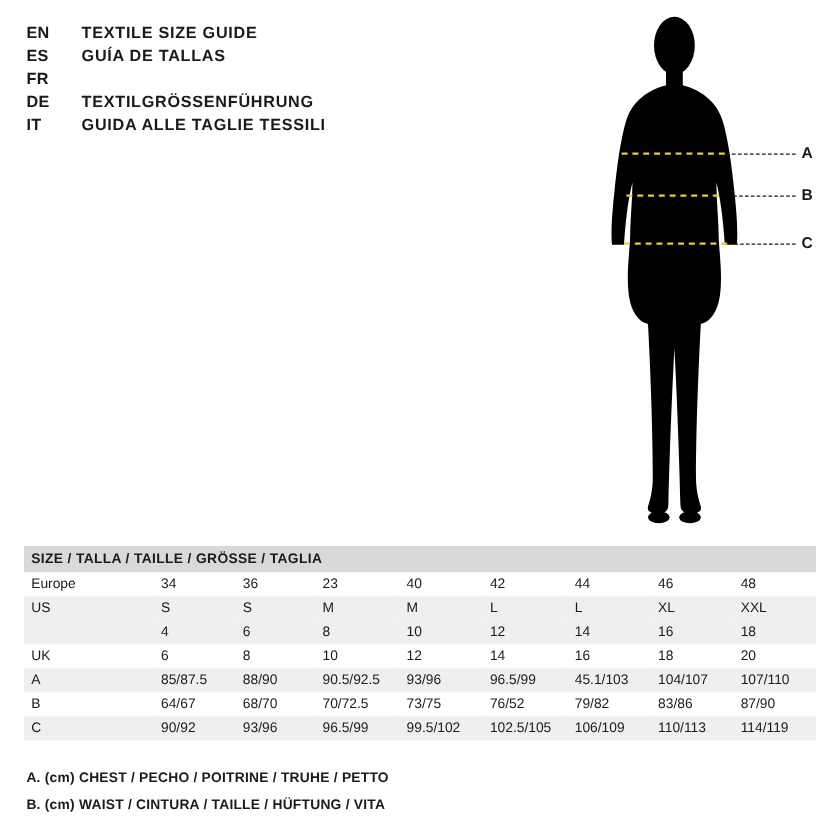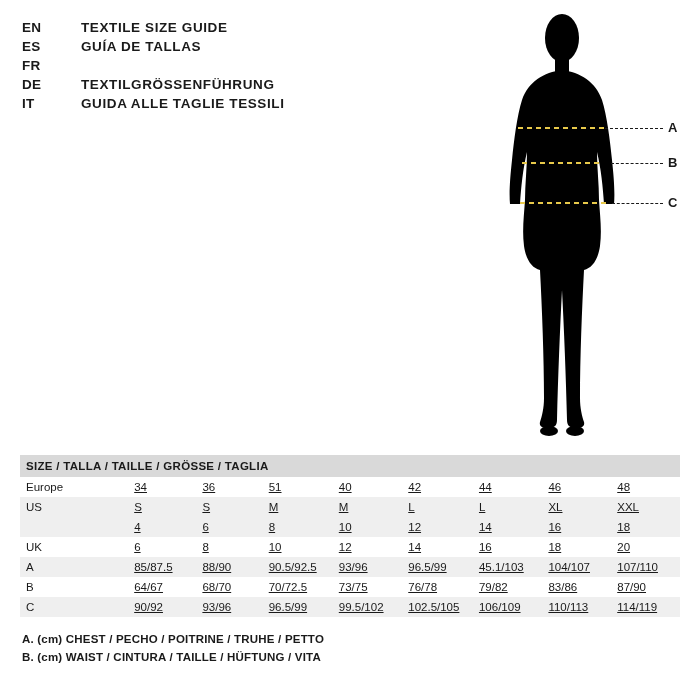--- a/index.html
+++ b/index.html
@@ -36,21 +36,20 @@
   .title-lang {
     width: 46px;
     font-size: 13.5px;
     font-weight: bold;
     letter-spacing: 0.3px;
   }
   .title-text {
     font-size: 13.5px;
     font-weight: bold;
     letter-spacing: 0.6px;
-    margin-left: 13px;
   }
 
   
   .figure {
     position: absolute;
     left: 470px;
     top: 8px;
     width: 220px;
     height: 430px;
   }
@@ -104,34 +103,35 @@
     background: #d9d9d9;
     font-weight: bold;
     font-size: 11.5px;
     letter-spacing: 0.3px;
     padding-top: 5px;
     padding-bottom: 5px;
   }
   tr.shade td { background: #efefef; }
   tr.plain td { background: #ffffff; }
   td.label-col { width: 118px; }
-  td.val { width: 68px; text-decoration: underline; }
+  td.val { width: 68px; }
 
   
   .notes {
     position: absolute;
     left: 22px;
     top: 633px;
     width: 660px;
   }
   .note {
     font-size: 11.5px;
     font-weight: bold;
     letter-spacing: 0.2px;
     margin-bottom: 6px;
+    margin-top: 10px;
   }
 </style>
 </head>
 <body>
 
 <div class="page">
 
   <div class="titles">
     <div class="title-row">
       <span class="title-lang">EN</span>
@@ -209,21 +209,21 @@
 
   <table class="size-table">
     <tbody>
       <tr class="head-row">
         <td colspan="9">SIZE / TALLA / TAILLE / GRÖSSE / TAGLIA</td>
       </tr>
       <tr class="plain">
         <td class="label-col">Europe</td>
         <td class="val">34</td>
         <td class="val">36</td>
-        <td class="val">51</td>
+        <td class="val">23</td>
         <td class="val">40</td>
         <td class="val">42</td>
         <td class="val">44</td>
         <td class="val">46</td>
         <td class="val">48</td>
       </tr>
       <tr class="shade">
         <td class="label-col">US</td>
         <td class="val">S</td>
         <td class="val">S</td>
@@ -266,21 +266,21 @@
         <td class="val">45.1/103</td>
         <td class="val">104/107</td>
         <td class="val">107/110</td>
       </tr>
       <tr class="plain">
         <td class="label-col">B</td>
         <td class="val">64/67</td>
         <td class="val">68/70</td>
         <td class="val">70/72.5</td>
         <td class="val">73/75</td>
-        <td class="val">76/78</td>
+        <td class="val">76/52</td>
         <td class="val">79/82</td>
         <td class="val">83/86</td>
         <td class="val">87/90</td>
       </tr>
       <tr class="shade">
         <td class="label-col">C</td>
         <td class="val">90/92</td>
         <td class="val">93/96</td>
         <td class="val">96.5/99</td>
         <td class="val">99.5/102</td>

